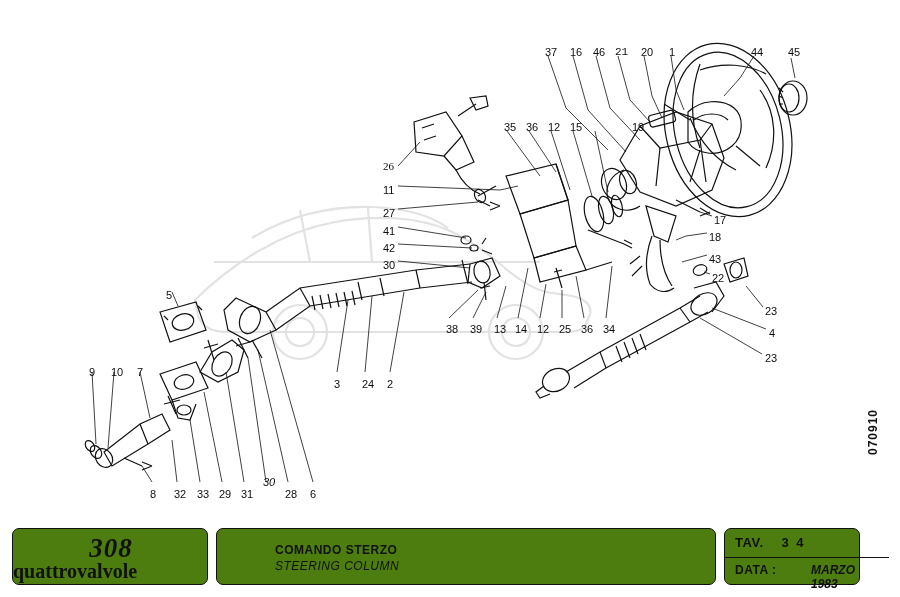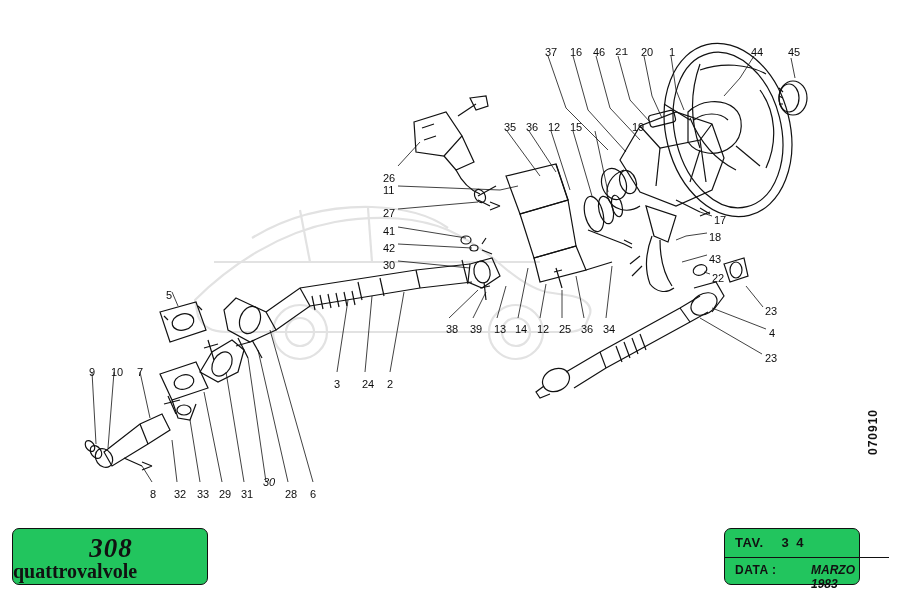--- a/index.html
+++ b/index.html
@@ -27,21 +27,21 @@
   .titleblock{
     position:absolute;
     left:12px;top:528px;
     width:876px;height:57px;
   }
   .tb-box{
     position:absolute;
     border:1.4px solid #111;
     border-radius:7px;
     box-sizing:border-box;
-    background:#22c55e;
+    background:#4d7c0f;
   }
   .tb-logo{left:0;top:0;width:196px;height:57px;}
   .tb-desc{left:204px;top:0;width:500px;height:57px;}
   .tb-tav{left:712px;top:0;width:136px;height:57px;}
 
   .logo-308{
     position:absolute;left:0;top:4px;width:196px;
     text-align:center;
     font-family:"Liberation Serif", serif;
     font-weight:bold;
@@ -326,21 +326,21 @@
       <div class="callout" style="left: 615px; top: 46px; font-family: Liberation Mono, monospace;">21</div>
       <div class="callout" style="left: 641px; top: 46px;">20</div>
       <div class="callout" style="left: 669px; top: 46px;">1</div>
       <div class="callout" style="left: 751px; top: 46px;">44</div>
       <div class="callout" style="left: 788px; top: 46px;">45</div>
       <div class="callout" style="left: 504px; top: 121px;">35</div>
       <div class="callout" style="left: 526px; top: 121px;">36</div>
       <div class="callout" style="left: 548px; top: 121px;">12</div>
       <div class="callout" style="left: 570px; top: 121px;">15</div>
       <div class="callout" style="left: 584px; top: 121px; margin-left: 48px;">19</div>
-      <div class="callout" style="left: 383px; top: 172px;">26</div>
+      <div class="callout" style="left: 383px; top: 160px; font-family: Liberation Serif, serif;">26</div>
       <div class="callout" style="left: 383px; top: 184px;">11</div>
       <div class="callout" style="left: 383px; top: 207px;">27</div>
       <div class="callout" style="left: 383px; top: 225px;">41</div>
       <div class="callout" style="left: 383px; top: 242px; text-align: center;">42</div>
       <div class="callout" style="left: 383px; top: 259px;">30</div>
       <div class="callout" style="left: 714px; top: 214px;">17</div>
       <div class="callout" style="left: 709px; top: 231px;">18</div>
       <div class="callout" style="left: 709px; top: 253px;">43</div>
       <div class="callout" style="left: 712px; top: 272px;">22</div>
       <div class="callout" style="left: 765px; top: 305px;">23</div>
@@ -373,20 +373,24 @@
 
   <div class="sheetcode">070910</div>
 
   <div class="titleblock">
 
     <div class="tb-box tb-logo">
       <div class="logo-308">308</div>
       <div class="logo-qv">quattrovalvole</div>
     </div>
 
+    <div class="tb-box tb-desc">
+      <div class="desc-it">COMANDO STERZO</div>
+      <div class="desc-en">STEERING COLUMN</div>
+    </div>
 
     <div class="tb-box tb-tav">
       <div class="tav-line">
         <span>TAV.</span><span class="tav-num">3 4</span>
       </div>
       <div class="tb-divider"></div>
       <div class="data-line">DATA :</div>
       <div class="data-val">MARZO 1983</div>
     </div>
 

